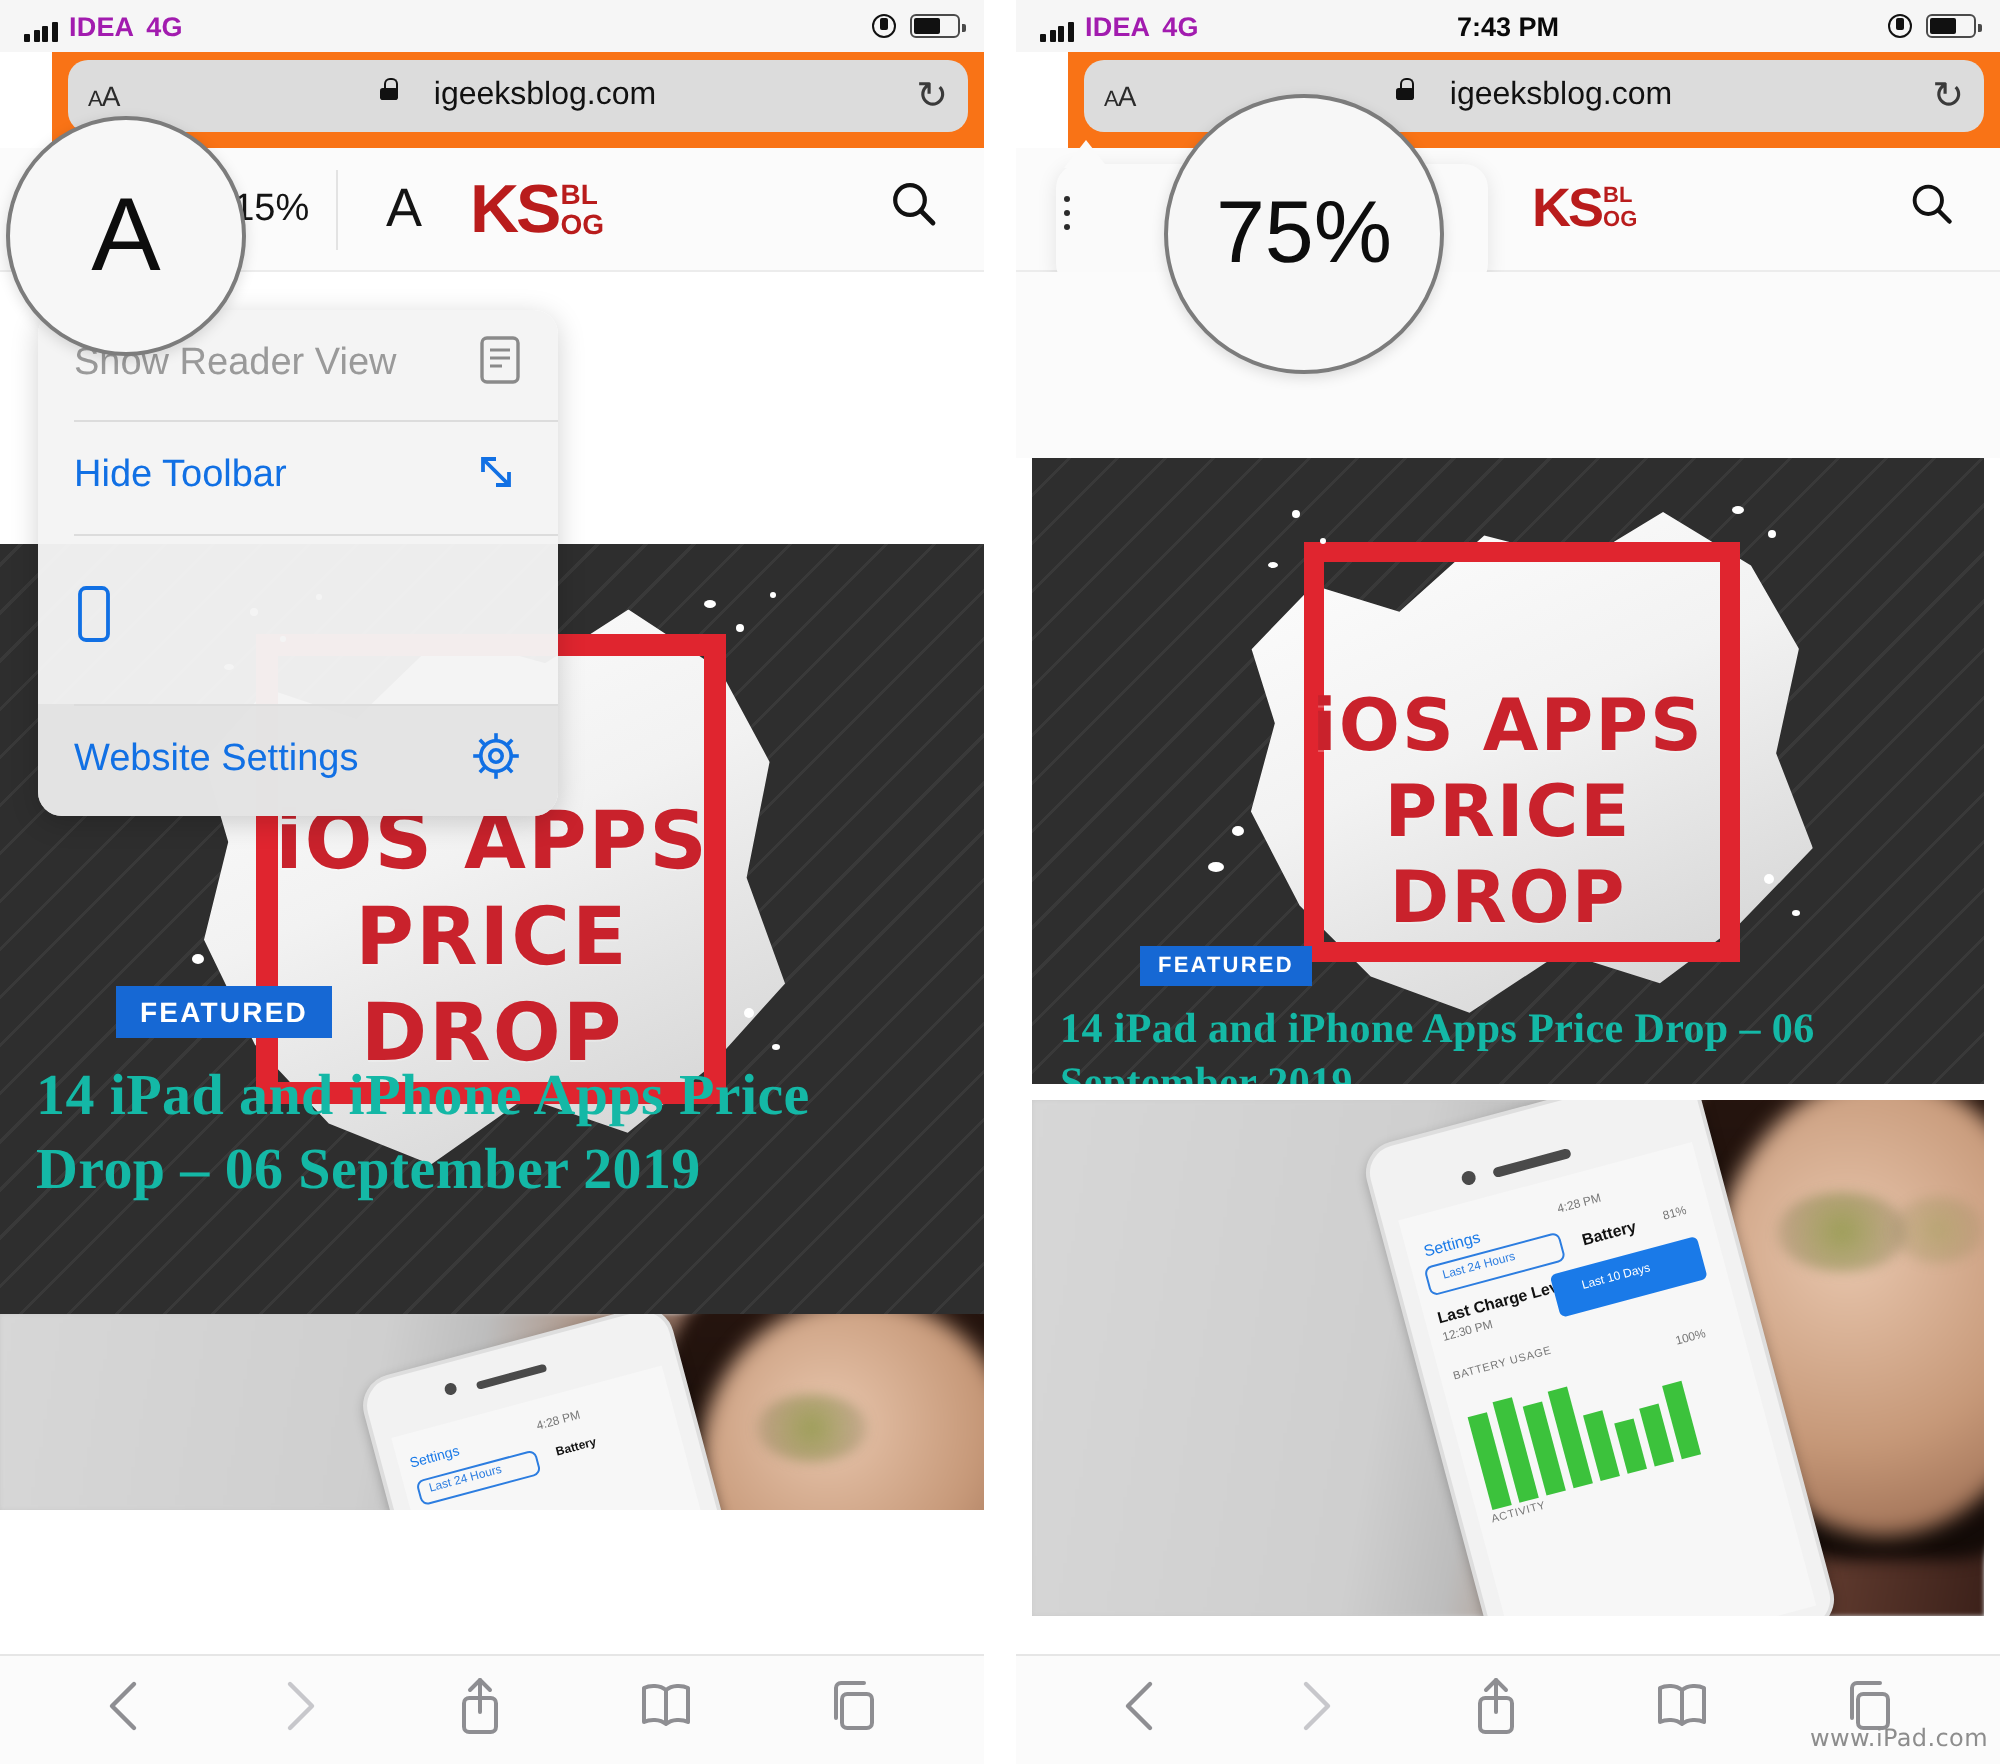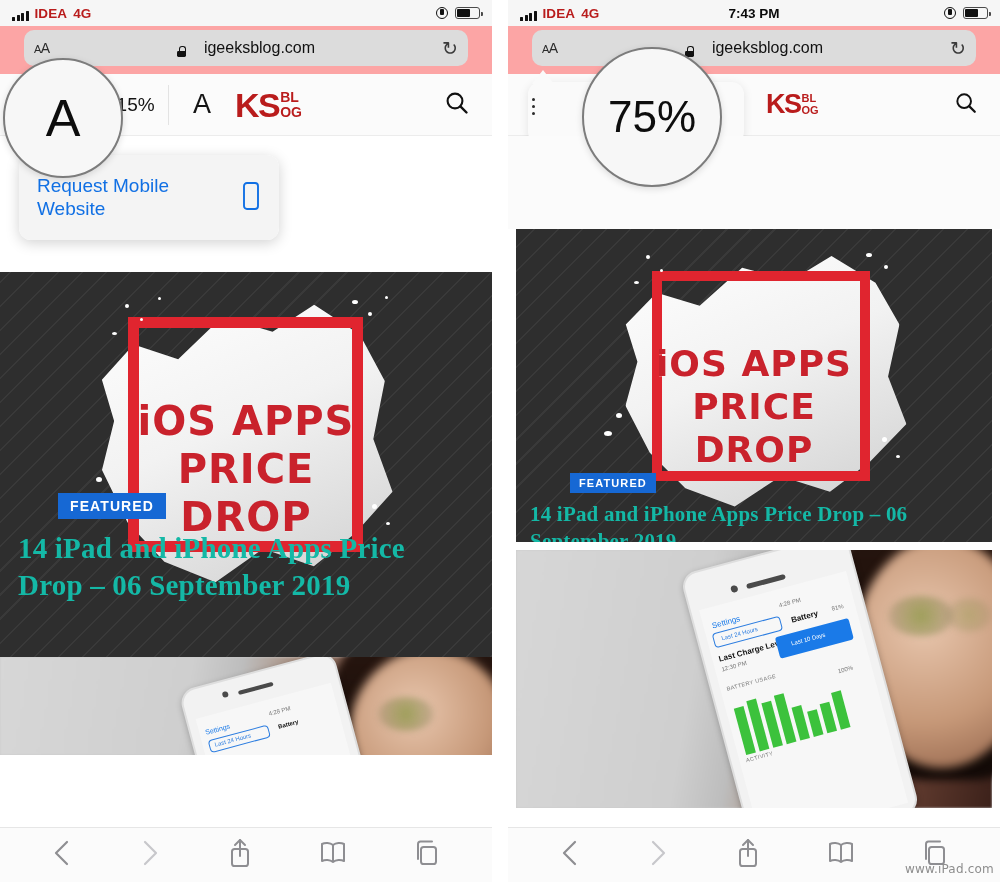--- a/index.html
+++ b/index.html
@@ -24,21 +24,21 @@
     position: relative; height: 26px; background:#f6f6f6;
     display: flex; align-items: center; padding: 0 12px;
   }
   .sb-left { display:flex; align-items:flex-end; gap:6px; }
   .sb-bars { display:flex; align-items:flex-end; gap:1.5px; height:11px; }
   .sb-bars i { display:block; width:3px; background:#111; border-radius:.5px; }
   .sb-bars i:nth-child(1){height:4px;}
   .sb-bars i:nth-child(2){height:6px;}
   .sb-bars i:nth-child(3){height:8px;}
   .sb-bars i:nth-child(4){height:10px;}
-  .sb-carrier { font-size: 13.5px; font-weight: 700; color:#b91c1c; letter-spacing:.1px; }
+  .sb-carrier { font-size: 13.5px; font-weight: 700; color:#a21caf; letter-spacing:.1px; }
   .sb-time {
     position:absolute; left:0; right:0; text-align:center;
     font-size: 13.5px; font-weight: 700; color:#0a0a0a;
   }
   .sb-right { margin-left:auto; display:flex; align-items:center; gap:7px; }
   .sb-lock {
     width:12px; height:12px; border:1.6px solid #111; border-radius:50%;
     position:relative;
   }
   .sb-lock::after{
@@ -49,29 +49,29 @@
     width:25px; height:12px; border:1.4px solid #4a4a4a; border-radius:3px;
     position:relative; padding:1.3px;
   }
   .sb-batt::after{
     content:""; position:absolute; right:-3.5px; top:3.5px;
     width:2px; height:4px; background:#4a4a4a; border-radius:0 1px 1px 0;
   }
   .sb-batt span { display:block; height:100%; width:62%; background:#111; border-radius:1px; }
 
   
-  .urlbar-wrap { background:#fca5a5; padding: 4px 24px 8px; }
+  .urlbar-wrap { background:#f97316; padding: 4px 8px 8px; margin-left: 26px; }
   .urlbar {
     height: 36px; background:#dcdcdc; border-radius:10px;
     display:flex; align-items:center; padding:0 10px; position:relative;
   }
   .aa-btn { font-size:14px; color:#2b2b2b; letter-spacing:-.5px; font-weight:500; }
   .aa-btn .small { font-size:11px; }
   .url-center {
-    position:absolute; left:0; right:0; display:flex; align-items:flex-end;
+    position:absolute; left:0; right:0; display:flex; align-items:flex-start;
     justify-content:center; gap:18px; pointer-events:none;
   }
   .lock-glyph {
     width:9px; height:11px; position:relative; display:inline-block;
   }
   .lock-glyph::before{
     content:""; position:absolute; left:1.6px; top:0; width:5.8px; height:5.6px;
     border:1.7px solid #111; border-bottom:none; border-radius:3px 3px 0 0;
   }
   .lock-glyph::after{
@@ -320,26 +320,65 @@
             <span class="ph-row" style="left:72px;top:11px;">4:28 PM</span>
             <span class="ph-seg" style="left:6px;top:24px;width:62px;height:13px;"></span>
             <span class="ph-row" style="left:12px;top:27px;color:#2c7de0;">Last 24 Hours</span>
             <span class="ph-row" style="left:78px;top:26px;color:#111;font-weight:700;">Battery</span>
           </div>
         </div>
       </div>
     </div>
 
     <div class="popover" style="left:19px;top:155px;width:260px;">
+      <div class="pop-item" style="height:55px;">
+        <span class="pop-label disabled">Show Reader View</span>
+        <span class="pop-ico">
+          <svg width="22" height="26" viewBox="0 0 22 26">
+              <rect x="2" y="2" width="18" height="22" rx="2.5" fill="none" stroke="#8a8a8a" stroke-width="1.7"></rect>
+              <line x1="6" y1="8" x2="16" y2="8" stroke="#8a8a8a" stroke-width="1.5"></line>
+              <line x1="6" y1="12" x2="16" y2="12" stroke="#8a8a8a" stroke-width="1.5"></line>
+              <line x1="6" y1="16" x2="12" y2="16" stroke="#8a8a8a" stroke-width="1.5"></line>
+            </svg>
+        </span>
+      </div>
+      <div class="pop-item" style="height:57px;">
+        <span class="pop-label">Hide Toolbar</span>
+        <span class="pop-ico">
+          <svg width="26" height="26" viewBox="0 0 26 26">
+              <line x1="6.5" y1="6.5" x2="19.5" y2="19.5" stroke="#1170e4" stroke-width="1.9"></line>
+              <polyline points="6.5,13 6.5,6.5 13,6.5" fill="none" stroke="#1170e4" stroke-width="1.9"></polyline>
+              <polyline points="19.5,13 19.5,19.5 13,19.5" fill="none" stroke="#1170e4" stroke-width="1.9"></polyline>
+            </svg>
+        </span>
+      </div>
       <div class="pop-item" style="height:85px;">
-        <span class="pop-label" style="max-width:150px;">Request Mobile Website</span>
         <span class="pop-ico">
           <svg width="20" height="30" viewBox="0 0 20 30">
               <rect x="3" y="2" width="14" height="26" rx="3" fill="none" stroke="#1170e4" stroke-width="1.9"></rect>
             </svg>
+        </span>
+      </div>
+      <div class="pop-item" style="height:56px;background:rgba(225,225,225,.85);">
+        <span class="pop-label">Website Settings</span>
+        <span class="pop-ico">
+          <svg width="26" height="26" viewBox="0 0 26 26">
+            <g fill="none" stroke="#1170e4" stroke-width="1.8">
+              <circle cx="13" cy="13" r="7.6"></circle>
+              <circle cx="13" cy="13" r="3.1"></circle>
+              <line x1="13" y1="1.6" x2="13" y2="5.4"></line>
+                <line x1="13" y1="20.6" x2="13" y2="24.4"></line>
+              <line x1="1.6" y1="13" x2="5.4" y2="13"></line>
+                <line x1="20.6" y1="13" x2="24.4" y2="13"></line>
+              <line x1="4.9" y1="4.9" x2="7.6" y2="7.6"></line>
+                <line x1="18.4" y1="18.4" x2="21.1" y2="21.1"></line>
+              <line x1="21.1" y1="4.9" x2="18.4" y2="7.6"></line>
+                <line x1="7.6" y1="18.4" x2="4.9" y2="21.1"></line>
+            </g>
+          </svg>
         </span>
       </div>
     </div>
 
     <div class="mag" style="left:3px;top:58px;width:120px;height:120px;">
       <span class="mag-txt" style="font-size:52px;">A</span>
     </div>
 
     <div class="btmbar">
       <span class="ic">

